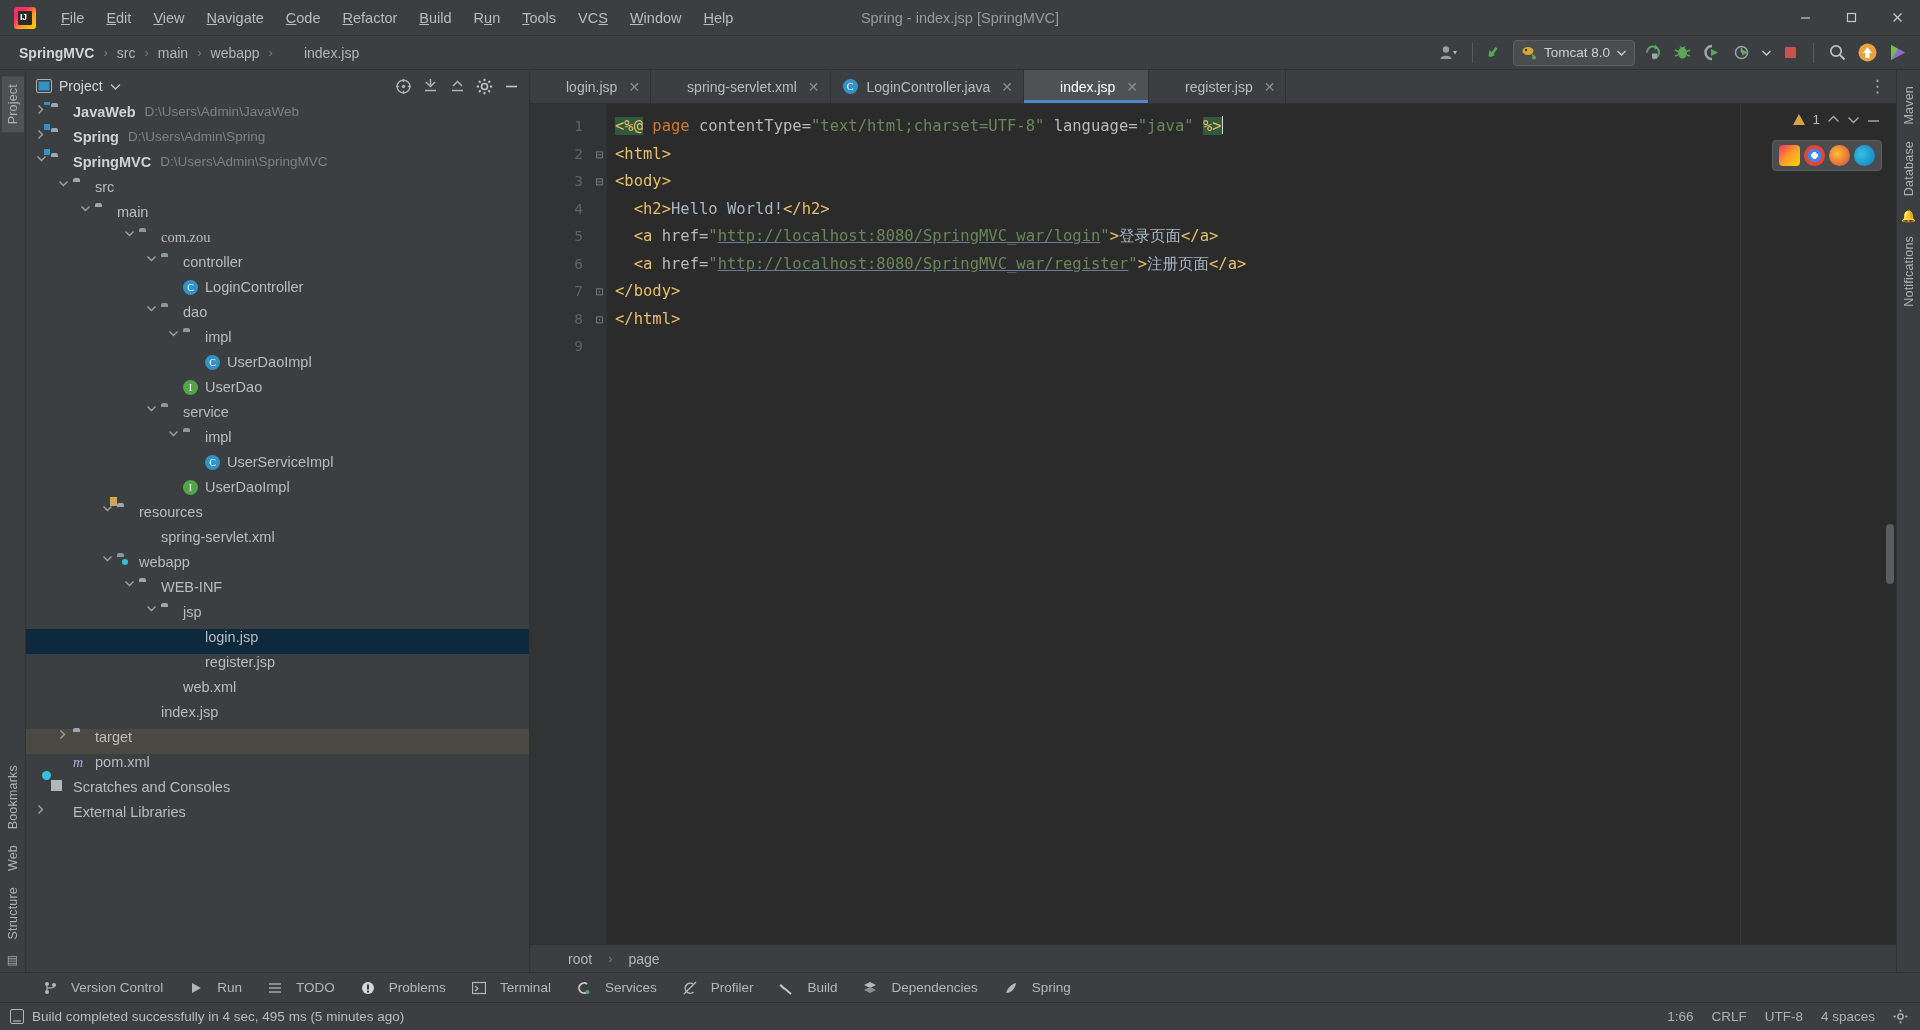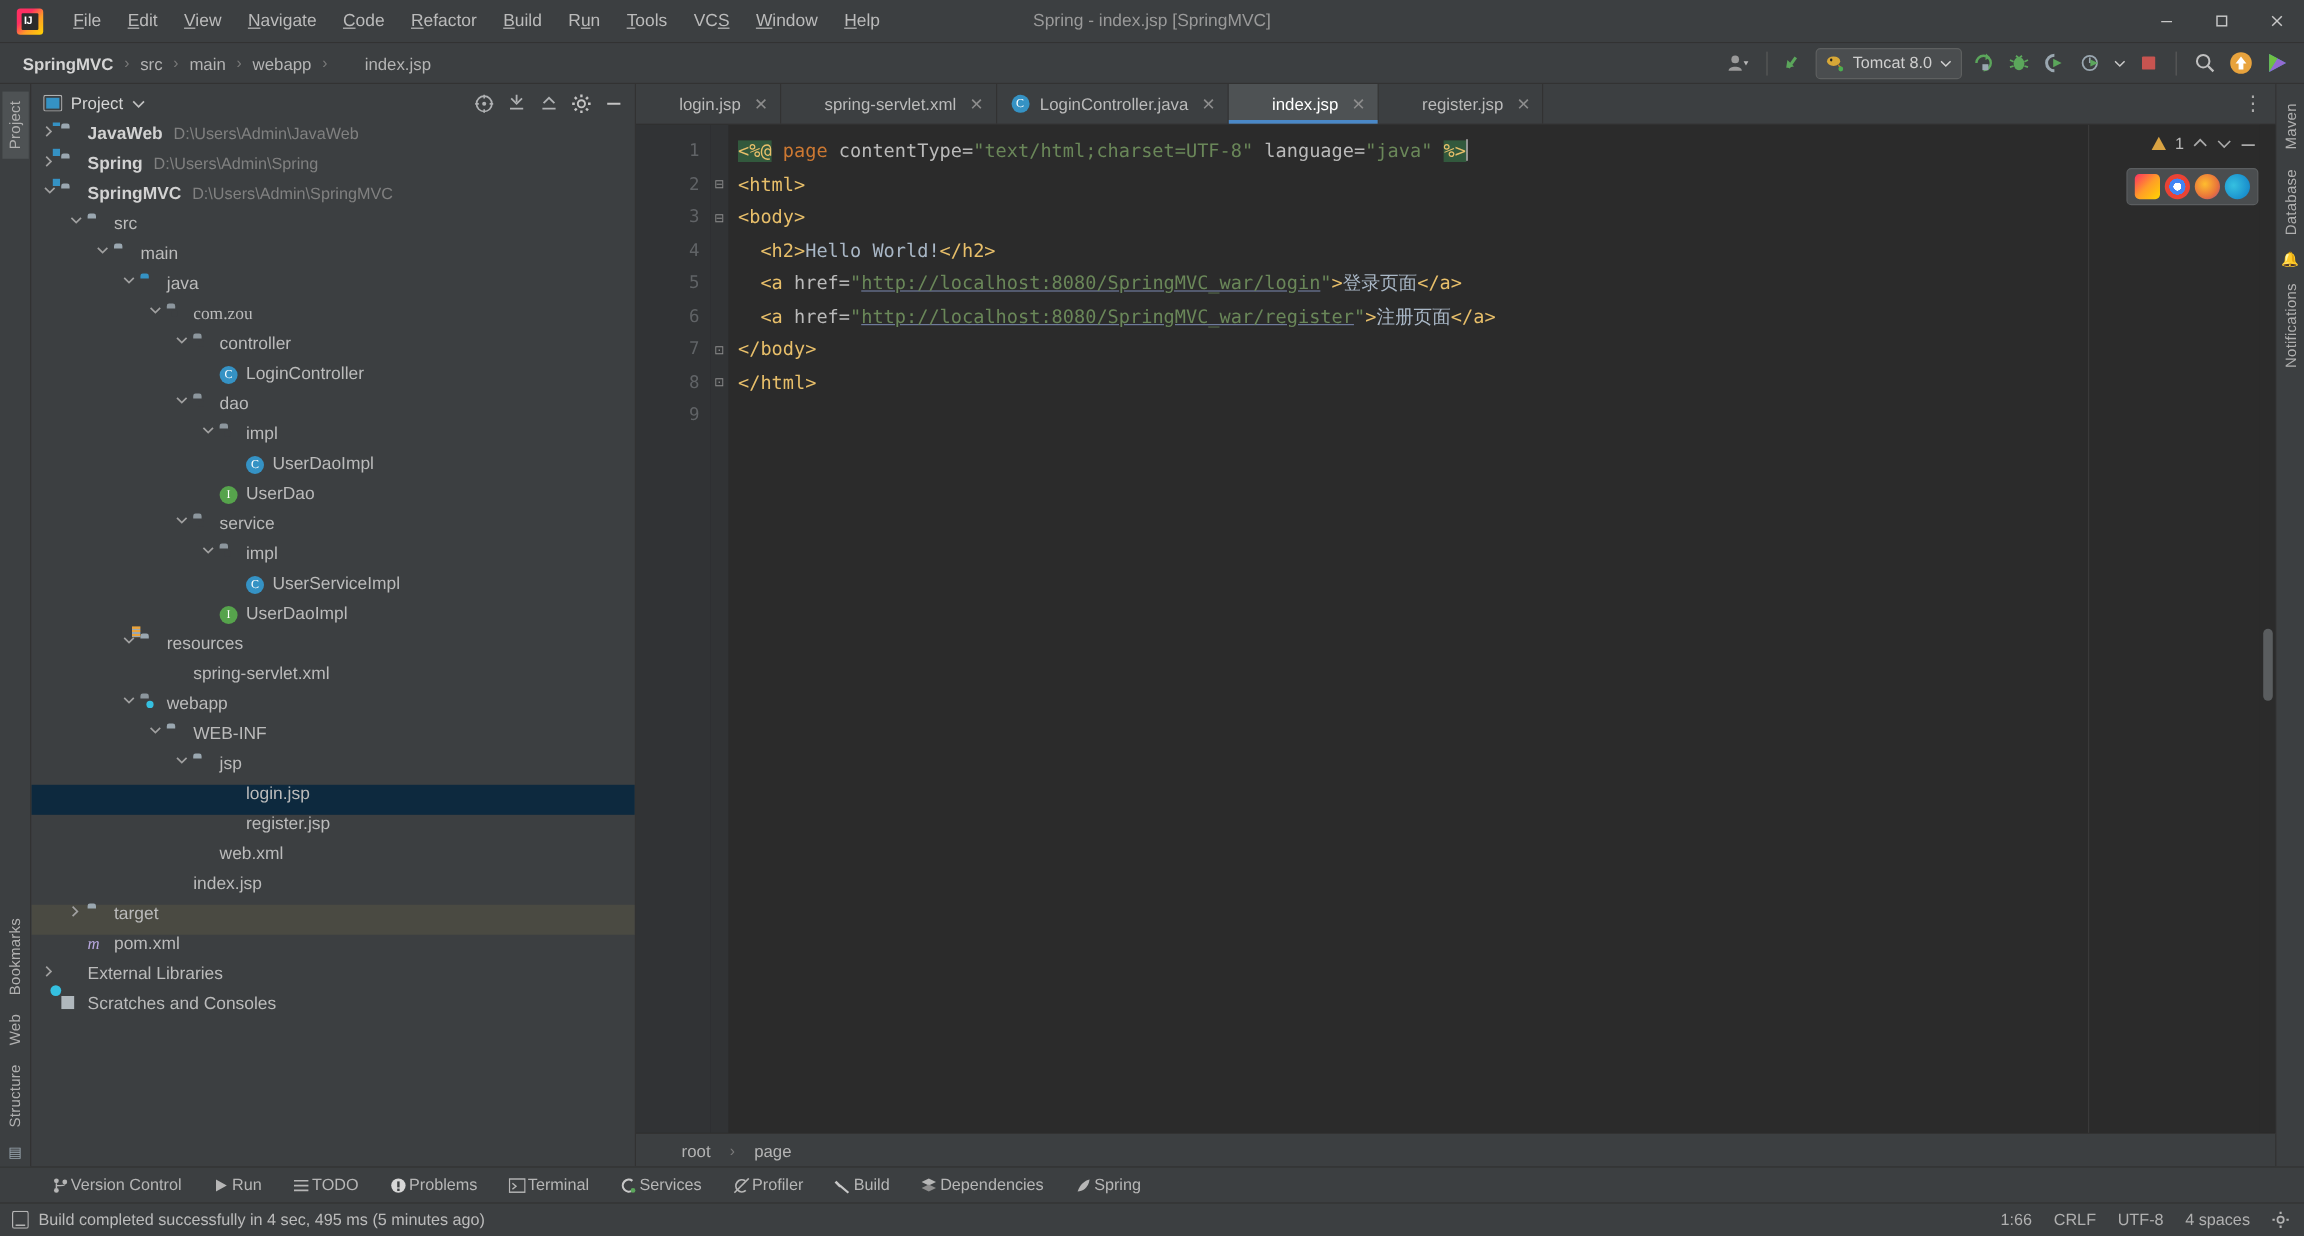--- a/index.html
+++ b/index.html
@@ -171,21 +171,21 @@
   .editor-crumb { height:28px; flex:0 0 28px; background:#3c3f41; display:flex; align-items:center; gap:6px;
       padding-left:30px; font-size:14px; color:#b4b4b4; border-top:1px solid #323232;}
 
   
   .rightstrip { width:24px; flex:0 0 24px; background:#3c3f41; border-left:1px solid #323232;
       display:flex; flex-direction:column; align-items:center; padding-top:8px;}
 
   
   .bottombar { height:30px; flex:0 0 30px; background:#3c3f41; display:flex; align-items:center;
       border-top:1px solid #323232; padding-left:30px; gap:0px;}
-  .bb-item { display:flex; align-items:center; gap:2px; font-size:13.5px; color:#b6b6b6; padding:3px 13px; border-radius:3px;}
+  .bb-item { display:flex; align-items:center; gap:14px; font-size:13.5px; color:#b6b6b6; padding:3px 13px; border-radius:3px;}
   .statusbar { height:28px; flex:0 0 28px; background:#3c3f41; display:flex; align-items:center;
       border-top:1px solid #323232; padding-left:10px; font-size:13.5px; color:#bbbbbb; position:relative;}
   .status-right { margin-left:auto; display:flex; align-items:center; gap:18px; padding-right:12px; color:#b0b0b0;}
   .watermark { position:absolute; right:22px; bottom:2px; font-size:24px; color:rgba(190,195,200,0.55);
       white-space:nowrap; pointer-events:none; font-family:"DejaVu Sans", sans-serif;}
 
   svg { display:block; }
 </style>
 </head>
 <body>
@@ -461,29 +461,20 @@
           </div>
           <div class="trow" style="padding-left: 54px;">
             <span class="arrow">
               <svg width="11" height="9" viewBox="0 0 11 9">
                 <path d="M1.5 2.5 L5.5 6.5 L9.5 2.5" fill="none" stroke="#a0a0a0" stroke-width="1.4"></path>
               </svg>
             </span>
             <span class="ticon"><span class="ic-folder"></span></span>
             <span class="tlabel">main</span>
           </div>
-          <div class="trow" style="padding-left: 76px;">
-            <span class="arrow">
-              <svg width="11" height="9" viewBox="0 0 11 9">
-                <path d="M1.5 2.5 L5.5 6.5 L9.5 2.5" fill="none" stroke="#a0a0a0" stroke-width="1.4"></path>
-              </svg>
-            </span>
-            <span class="ticon"><span class="ic-folder blue"></span></span>
-            <span class="tlabel">java</span>
-          </div>
           <div class="trow" style="padding-left: 98px; font-family: Liberation Serif, serif;">
             <span class="arrow">
               <svg width="11" height="9" viewBox="0 0 11 9">
                 <path d="M1.5 2.5 L5.5 6.5 L9.5 2.5" fill="none" stroke="#a0a0a0" stroke-width="1.4"></path>
               </svg>
             </span>
             <span class="ticon"><span class="ic-pkg"></span></span>
             <span class="tlabel">com.zou</span>
           </div>
           <div class="trow" style="padding-left: 120px;">
@@ -635,32 +626,32 @@
             </span>
             <span class="ticon"><span class="ic-folder" style="background:#d9a343"></span></span>
             <span class="tlabel">target</span>
           </div>
           <div class="trow" style="padding-left: 32px;">
             <span class="arrow"></span>
             <span class="ticon"><span class="ic-maven">m</span></span>
             <span class="tlabel">pom.xml</span>
           </div>
           <div class="trow" style="padding-left: 10px;">
+            <span class="arrow"></span>
+            <span class="ticon"><span class="ic-scratch"></span></span>
+            <span class="tlabel">Scratches and Consoles</span>
+          </div>
+          <div class="trow" style="padding-left: 10px;">
             <span class="arrow">
               <svg width="9" height="11" viewBox="0 0 9 11">
                 <path d="M2.5 1.5 L6.5 5.5 L2.5 9.5" fill="none" stroke="#a0a0a0" stroke-width="1.4"></path>
               </svg>
             </span>
             <span class="ticon"><span class="ic-lib"></span></span>
             <span class="tlabel">External Libraries</span>
-          </div>
-          <div class="trow" style="padding-left: 10px;">
-            <span class="arrow"></span>
-            <span class="ticon"><span class="ic-scratch"></span></span>
-            <span class="tlabel">Scratches and Consoles</span>
           </div>
         </div>
     </div>
 
     <div class="editor-area">
       <div class="tabs" id="tabs-root">
           <div class="tab">
             <span class="ticon"><span class="ic-jsp"></span></span>
             <span>login.jsp</span>
             <span class="x">✕</span>

